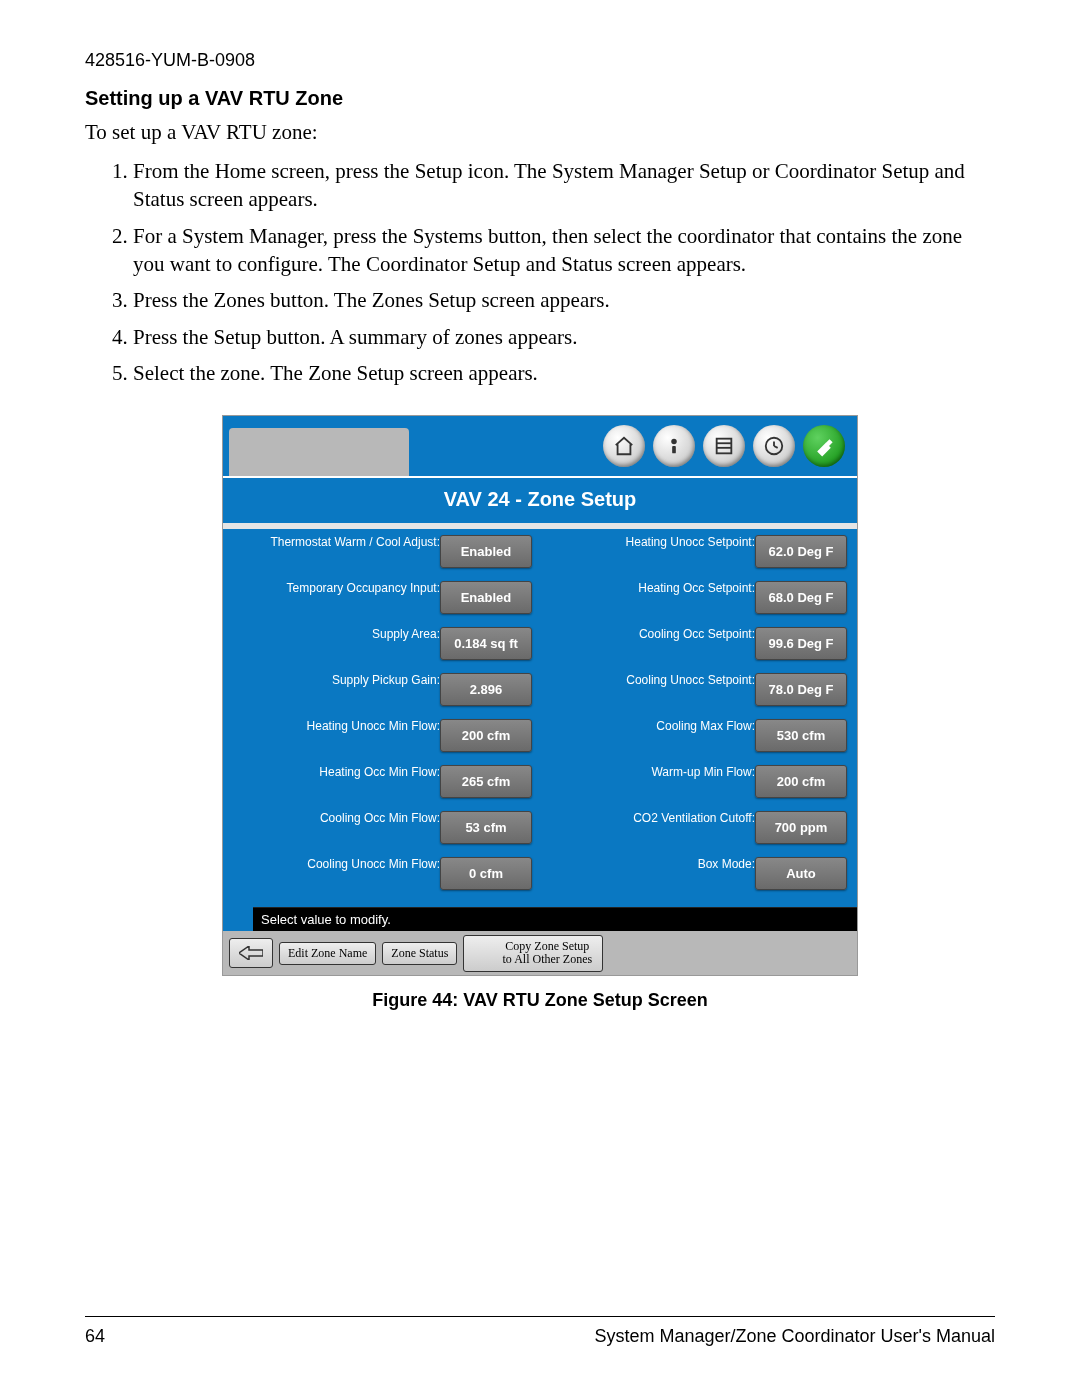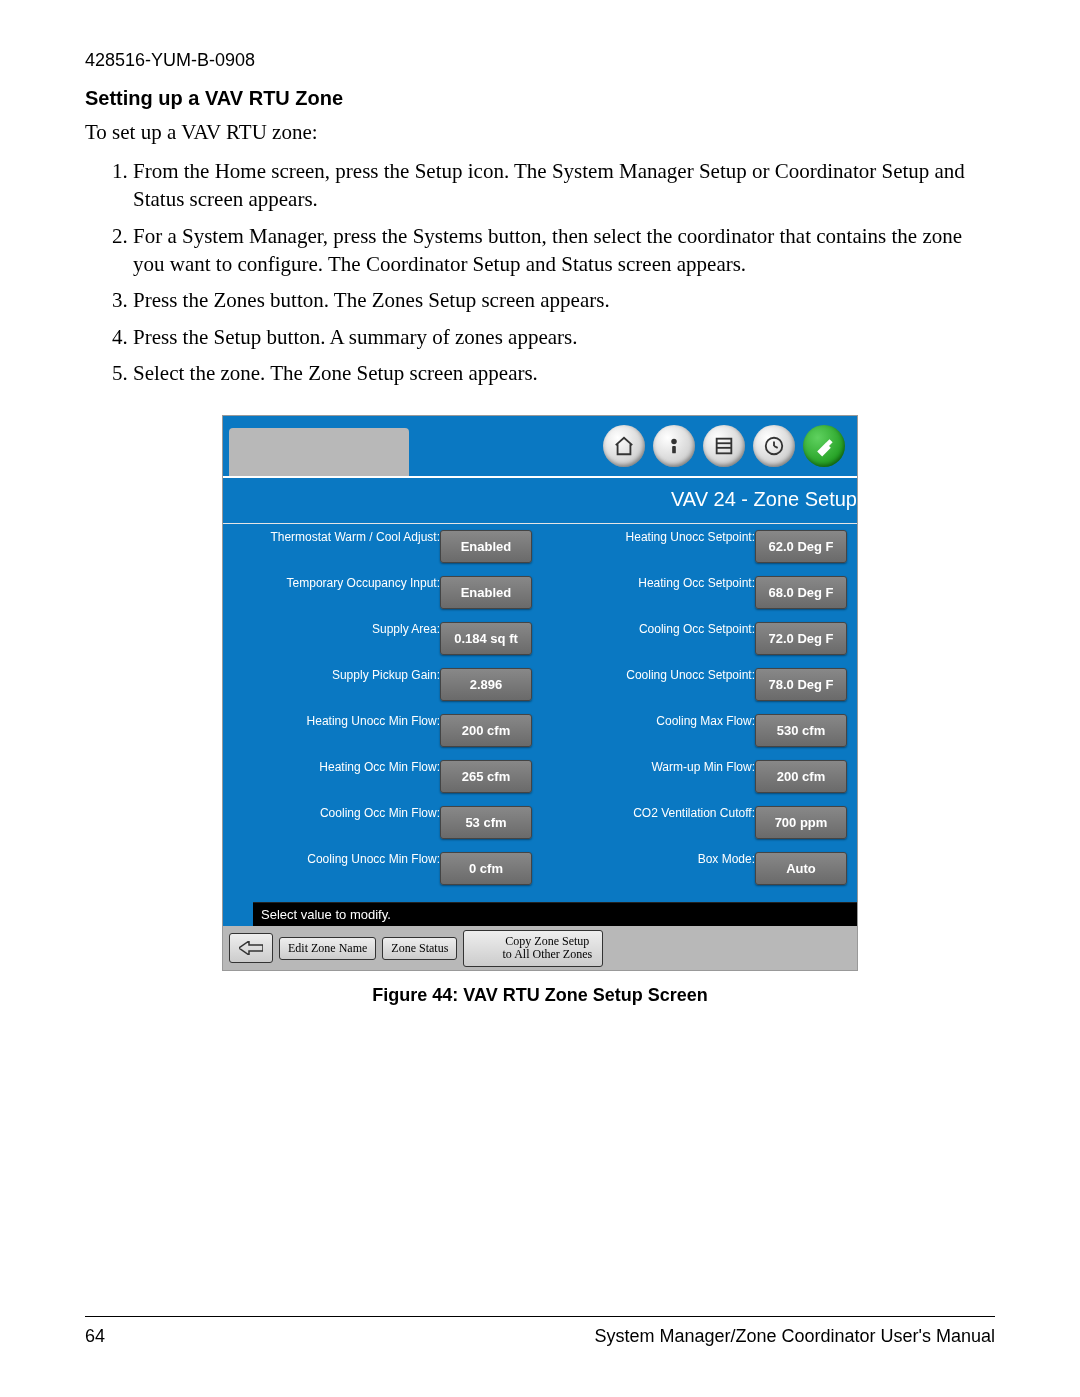--- a/index.html
+++ b/index.html
@@ -49,24 +49,24 @@
     display: flex; align-items: center; justify-content: center;
     box-shadow: inset -1px -2px 4px rgba(0,0,0,.4);
   }
   .icon-btn svg { width: 22px; height: 22px; }
   .icon-btn.setup { background: radial-gradient(circle at 35% 30%, #5fd15f, #0a8a0a); }
   .icon-btn.setup svg { stroke: #fff; fill:#fff; }
 
   .zone-title-bar {
     background: #0a78c2;
     border-top: 2px solid #fff;
-    border-bottom: 1px solid #e5e5e5;
-    text-align: right;
-    color: #fff;
-    font-weight: normal;
+    border-bottom: 6px solid #e5e5e5;
+    text-align: center;
+    color: #fff;
+    font-weight: bold;
     font-size: 20px;
     padding: 10px 0 12px 0;
   }
   .zone-body {
     background: #0a78c2;
     display: flex;
     padding: 6px 10px 4px 4px;
     gap: 10px;
   }
   .col { flex: 1; }
@@ -237,21 +237,21 @@
       <div class="row">
         <div class="lbl">Heating Unocc Setpoint:</div>
         <div class="val-btn">62.0 Deg F</div>
       </div>
       <div class="row">
         <div class="lbl">Heating Occ Setpoint:</div>
         <div class="val-btn">68.0 Deg F</div>
       </div>
       <div class="row">
         <div class="lbl">Cooling Occ Setpoint:</div>
-        <div class="val-btn">72.0 Deg F</div>
+        <div class="val-btn">99.6 Deg F</div>
       </div>
       <div class="row">
         <div class="lbl">Cooling Unocc Setpoint:</div>
         <div class="val-btn">78.0 Deg F</div>
       </div>
       <div class="row">
         <div class="lbl">Cooling Max Flow:</div>
         <div class="val-btn">530 cfm</div>
       </div>
       <div class="row">

